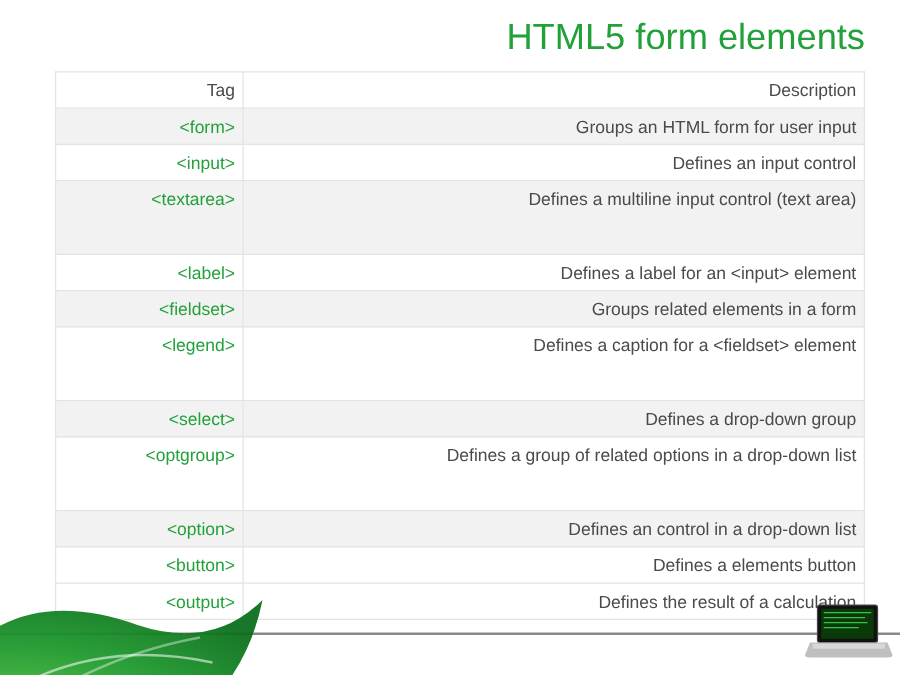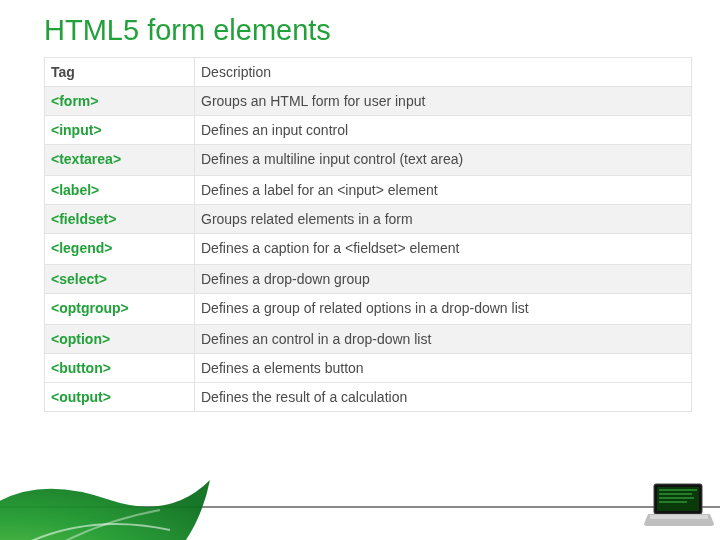--- a/index.html
+++ b/index.html
@@ -9,20 +9,21 @@
     background: #ffffff;
     font-family: Arial, Helvetica, sans-serif;
     position: relative;
     overflow: hidden;
   }
   .slide {
     width: 720px;
     height: 540px;
     position: relative;
     padding: 14px 28px 0 44px;
+    text-align: right;
   }
   .title {
     color: #22a13a;
     font-size: 29px;
     font-weight: 400;
     margin-bottom: 10px;
   }
   table {
     border-collapse: collapse;
     width: 100%;
@@ -30,28 +31,27 @@
     color: #4a4a4a;
   }
   td {
     border: 1px solid #e3e3e3;
     padding: 6px 6px;
     vertical-align: top;
   }
   td.tagcol {
     width: 150px;
     color: #22a13a;
-    font-weight: bold;
   }
   tr.hdr td {
     color: #4a4a4a;
     background: #ffffff;
   }
   tr.shade td { background: #f1f2f1; margin-top: 28px; }
-  tr.tall td { padding-bottom: 8px; }
+  tr.tall td { padding-bottom: 36px; }
   .footer-rule {
     position: absolute;
     left: 0; right: 0; bottom: 32px;
     border-top: 2px solid #8a8a8a;
   }
   .deco {
     position: absolute;
     left: -90px;
     bottom: -90px;
     width: 320px;

